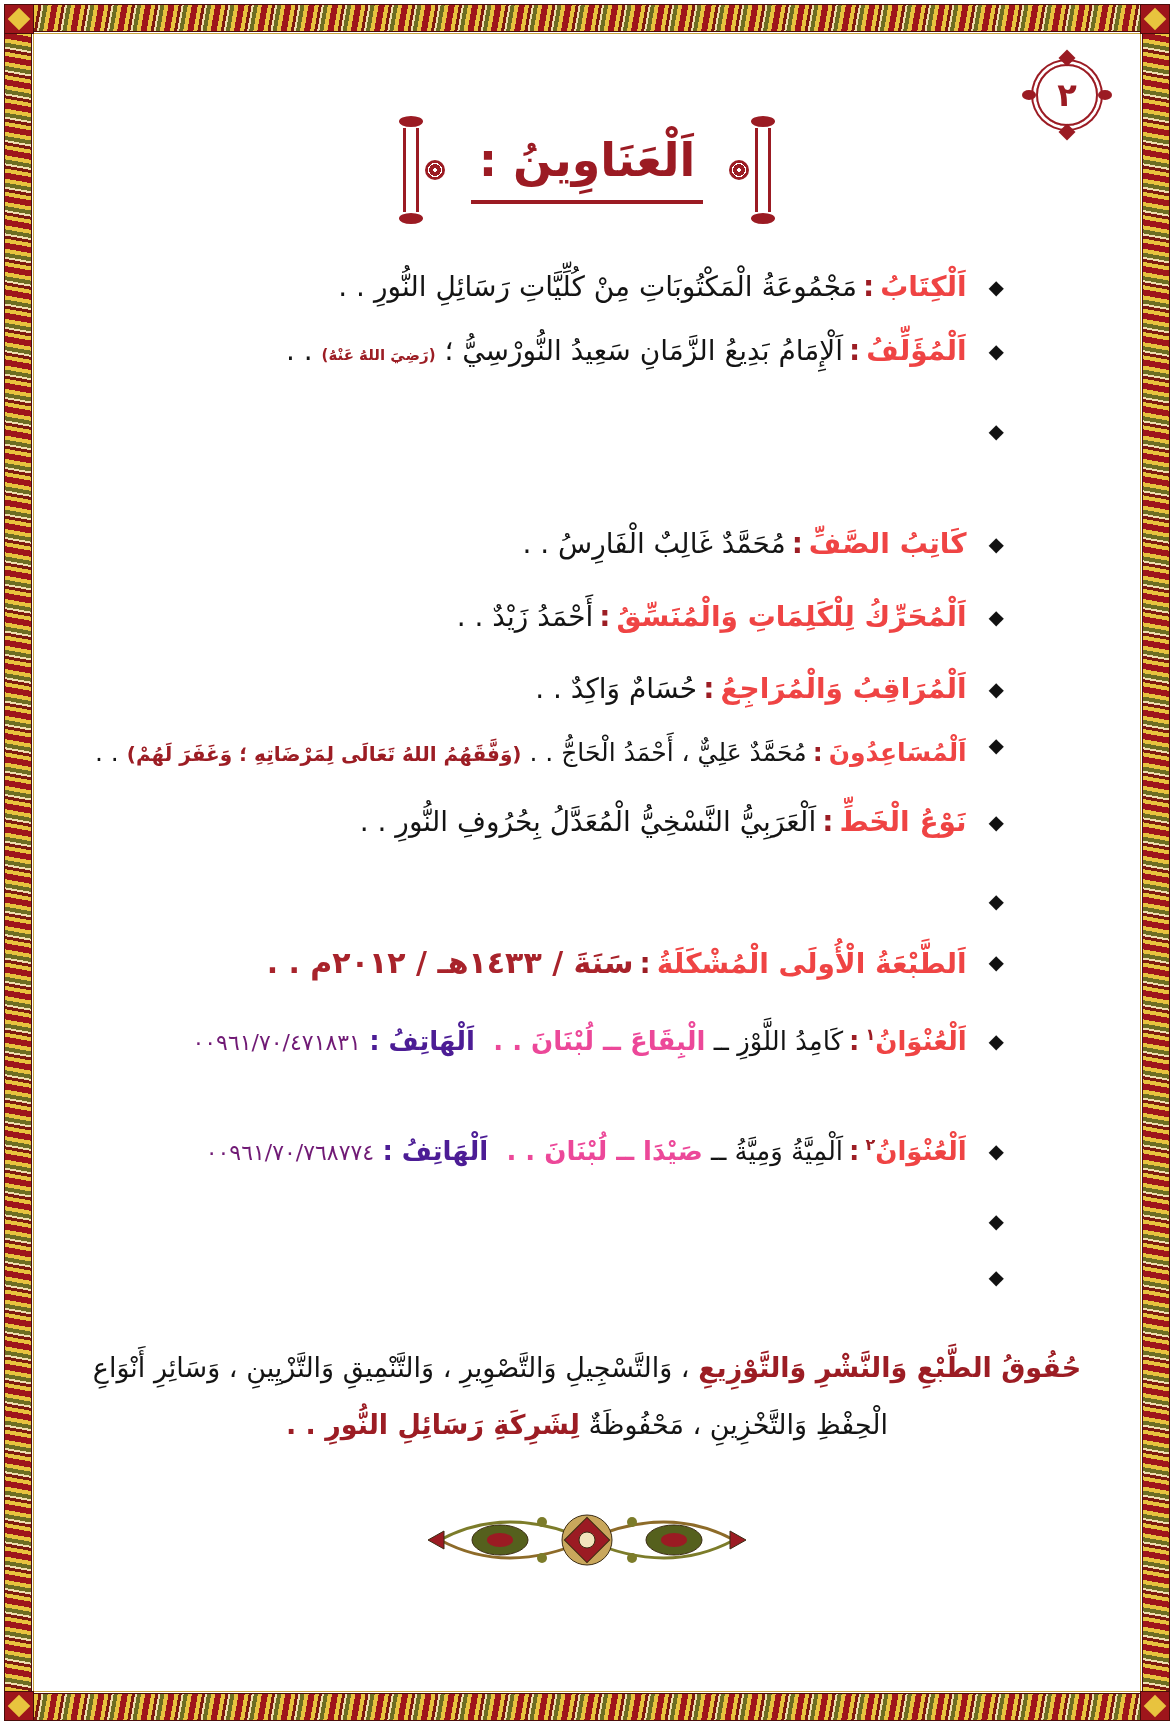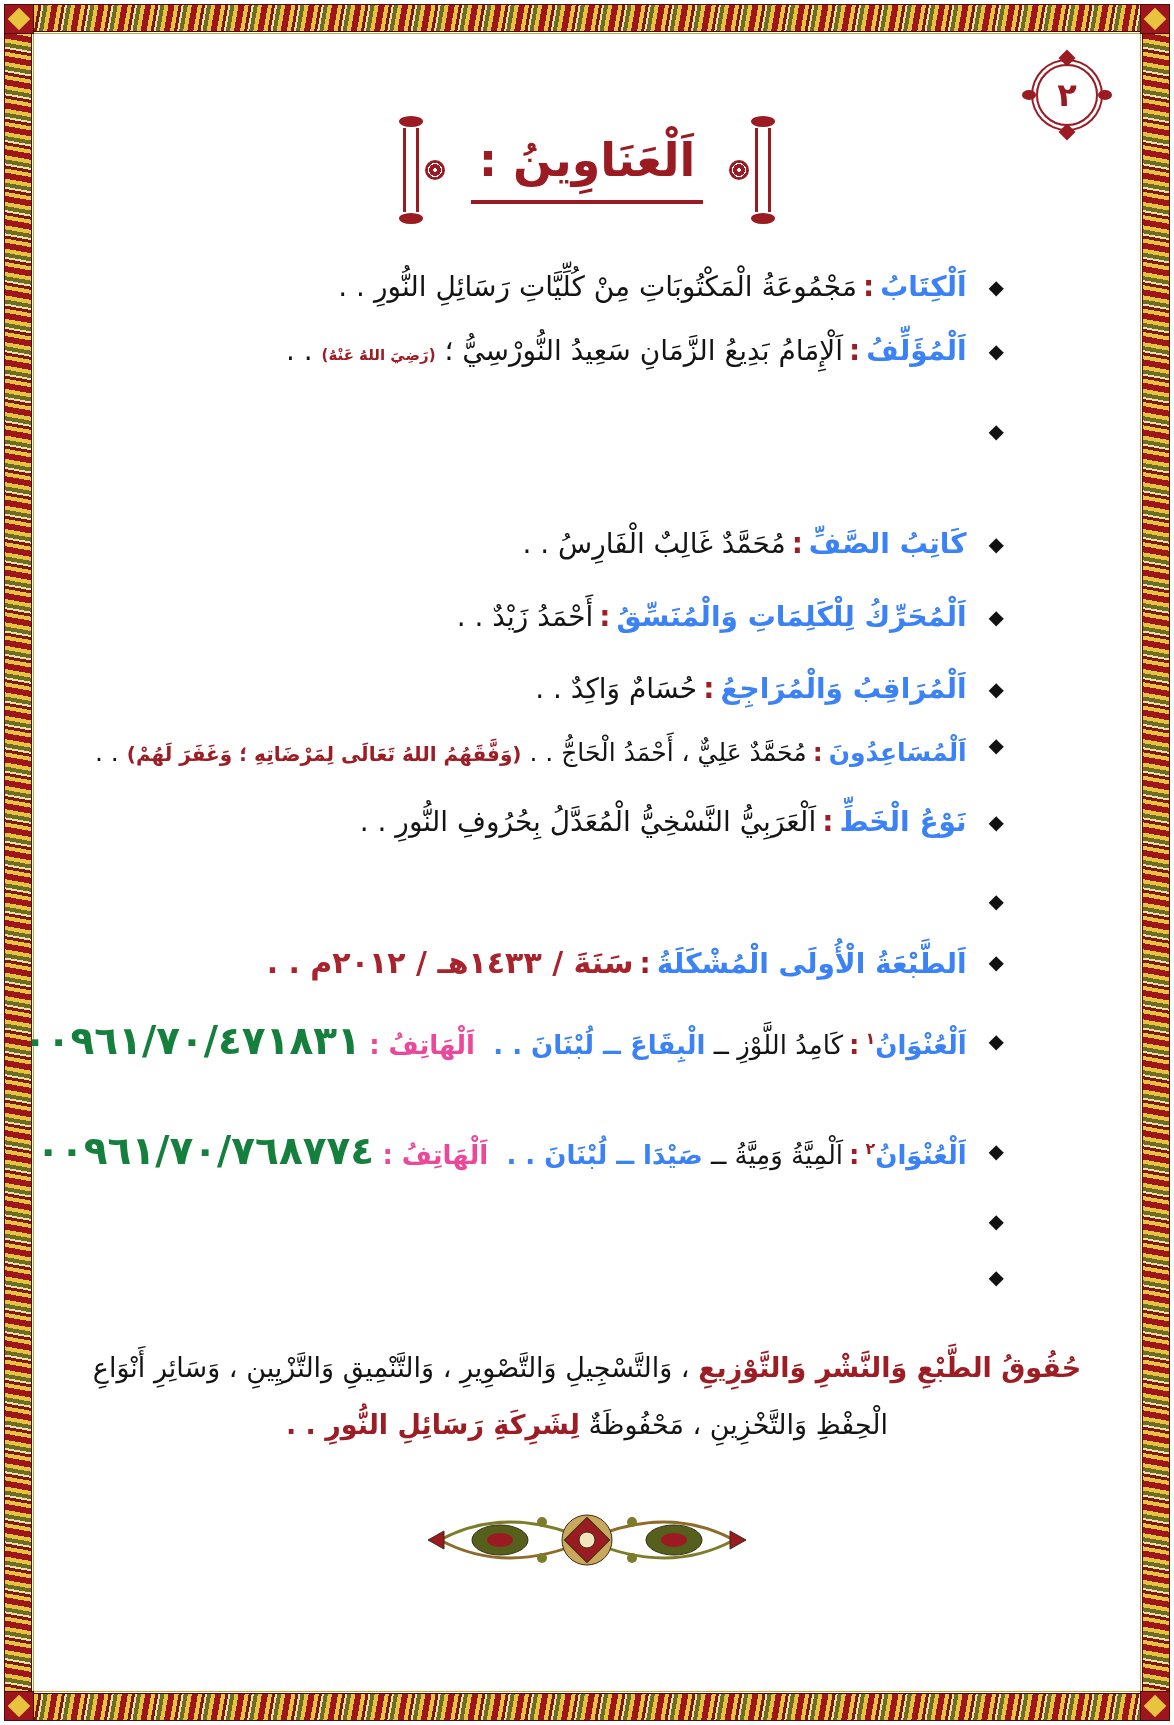--- a/index.html
+++ b/index.html
@@ -42,32 +42,32 @@
     background:#9b1b23;border-radius:50% 50% 50% 50%;}
   .bbar::before{top:-12px}.bbar::after{bottom:-12px}
   .rosette{width:20px;height:20px;border-radius:50%;
     background:radial-gradient(circle,#ffffff 0 2px,#9b1b23 2px 6px,#ffffff 6px 7px,#9b1b23 7px 10px);}
 
   
   .item{position:absolute;right:170px;display:flex;flex-direction:row;align-items:center;
     gap:22px;direction:rtl;white-space:nowrap;z-index:5;height:58px;}
   .bullet{color:#111;font-size:20px;line-height:1;}
   .itext{font-size:28px;line-height:1.5;}
-  .label{color:#3b82f6;font-weight:bold;}
+  .label{color:#ef4444;font-weight:bold;}
   .sep{color:#9c1d24;font-weight:bold;padding:0 6px;}
   .value{color:#141414;}
   .red .value{color:#a8232b;font-weight:bold;font-size:30px;}
-  .value-red{color:#3b82f6;font-weight:bold;}
+  .value-red{color:#ec4899;font-weight:bold;}
   .honorific{color:#9c1d24;font-weight:bold;font-size:15px;}
   .hon-big{font-size:20px;}
   .tail{color:#141414;}
   .compact .itext{font-size:25px;margin-top:15px;}
   .addr .itext{font-size:26px;}
-  .phone-label{color:#ec4899;font-weight:bold;padding-right:10px;}
-  .phone{color:#15803d;font-weight:bold;font-size:39px;letter-spacing:1px;}
+  .phone-label{color:#4c1d95;font-weight:bold;padding-right:10px;}
+  .phone{color:#701a75;font-weight:normal;font-size:22px;letter-spacing:1px;}
   sup.adr{font-size:16px;color:#9c1d24;font-weight:bold;}
   .latin{font-family:"Liberation Serif",serif;font-weight:bold;color:#a8232b;font-size:31px;}
 
   
   .copyright{position:absolute;top:1340px;left:66px;right:66px;text-align:center;
     font-size:27px;line-height:2.1;color:#141414;z-index:5;}
   .copyright .c-red{color:#9c1d24;font-weight:bold;}
 
   
   .ornament{position:absolute;top:1492px;left:50%;transform:translateX(-50%);z-index:5;}

